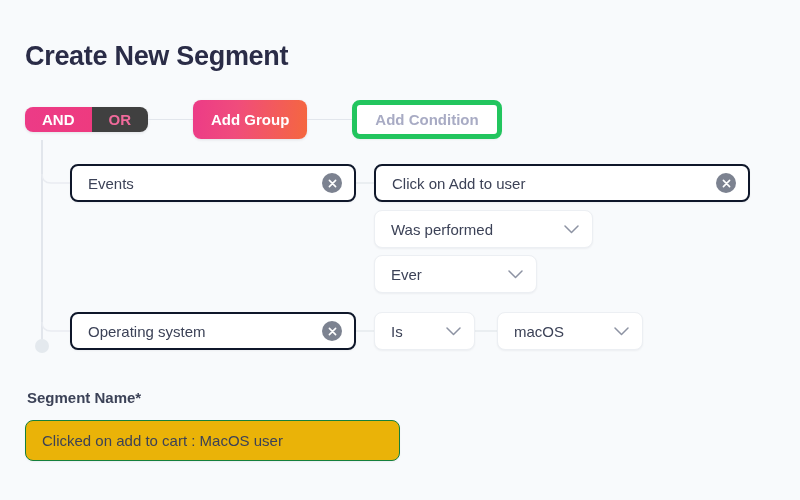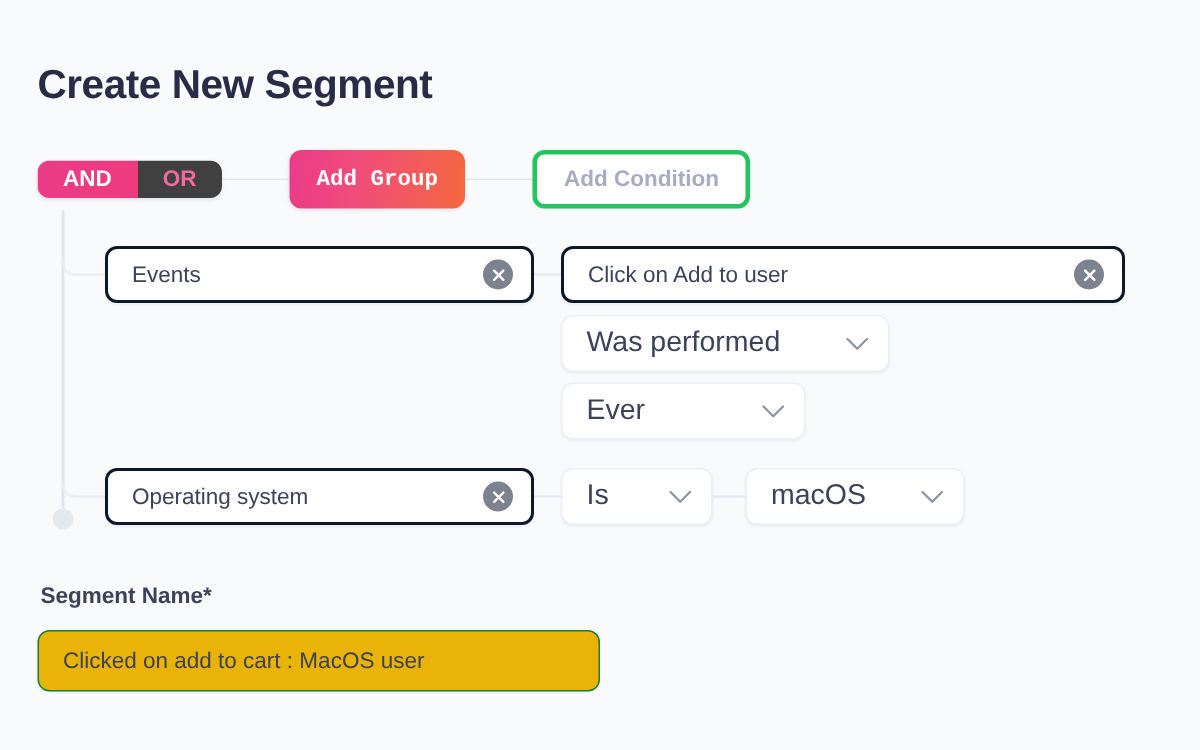--- a/index.html
+++ b/index.html
@@ -72,28 +72,28 @@
   .btn-add-group {
     height: 39px;
     border: none;
     border-radius: 8px;
     padding: 0 18px;
     font-size: 15px;
     font-weight: bold;
     color: #ffffff;
     background: linear-gradient(95deg, #ec3b87 0%, #f04c7c 38%, #f5673f 100%);
     cursor: pointer;
-    font-family: Liberation Mono, monospace;
+    font-family: Liberation Sans, sans-serif;
     box-shadow: 0 1px 3px rgba(16,24,40,0.10);
     white-space: nowrap;
   }
 
   .btn-add-condition {
     height: 39px;
-    border: 3px solid #22c55e;
+    border: 5px solid #22c55e;
     border-radius: 8px;
     padding: 0 18px;
     font-size: 15px;
     font-weight: bold;
     color: #a8abc4;
     background: #ffffff;
     cursor: pointer;
     font-family: inherit;
     box-shadow: 0 1px 2px rgba(16,24,40,0.05);
     white-space: nowrap;
@@ -148,21 +148,21 @@
 
   .select {
     height: 38px;
     background: #ffffff;
     border: 1px solid #eceff3;
     border-radius: 8px;
     display: flex;
     align-items: center;
     justify-content: space-between;
     padding: 0 13px 0 16px;
-    font-size: 19px;
+    font-size: 15px;
     color: #3c4257;
     box-shadow: 0 1px 2px rgba(16,24,40,0.05);
     cursor: pointer;
     white-space: nowrap;
   }
   .select .chev { margin-left: 14px; flex: none; display: block; }
 
   
   .segment-label {
     position: absolute;

